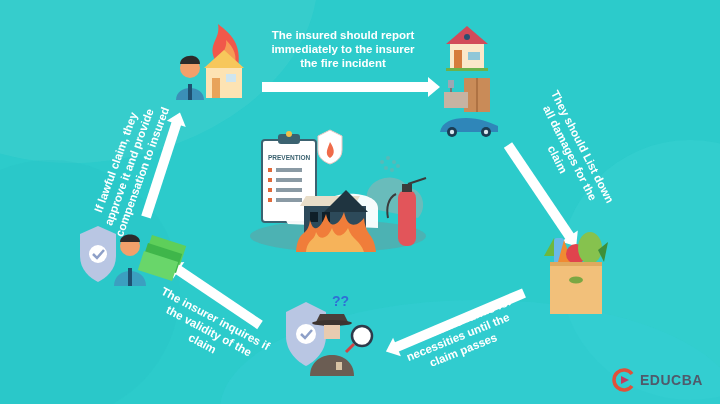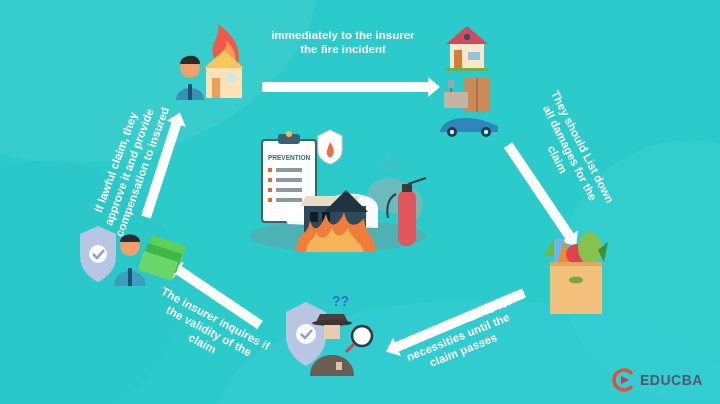--- a/index.html
+++ b/index.html
@@ -60,20 +60,21 @@
       <rect x="36" y="56" width="8" height="20" fill="#e8a35a"></rect>
       <rect x="50" y="52" width="10" height="8" fill="#cfe5ef"></rect>
       <circle cx="14" cy="46" r="10" fill="#f2a06b"></circle>
       <path d="M4 42 C4 32 24 30 24 42 Z" fill="#2c2a2a"></path>
       <path d="M0 78 C0 62 28 62 28 78 Z" fill="#3b8fb7"></path>
       <rect x="12" y="62" width="4" height="16" fill="#1e5070"></rect>
     </svg>
   </div>
 
   <div class="step-text" style="left:262px;top:28px;width:162px;">
+    <span>The insured should report</span>
     <span>immediately to the insurer</span>
     <span>the fire incident</span>
   </div>
 
   <div class="arrow" style="left:262px;top:82px;width:168px;"></div>
 
   <div class="icon" style="left:436px;top:24px;width:72px;height:116px;">
     <svg width="72" height="116" viewBox="0 0 72 116">
       <polygon points="10,20 31,2 52,20" fill="#d24b5a"></polygon>
       <rect x="14" y="20" width="34" height="24" fill="#fbe8c9"></rect>

